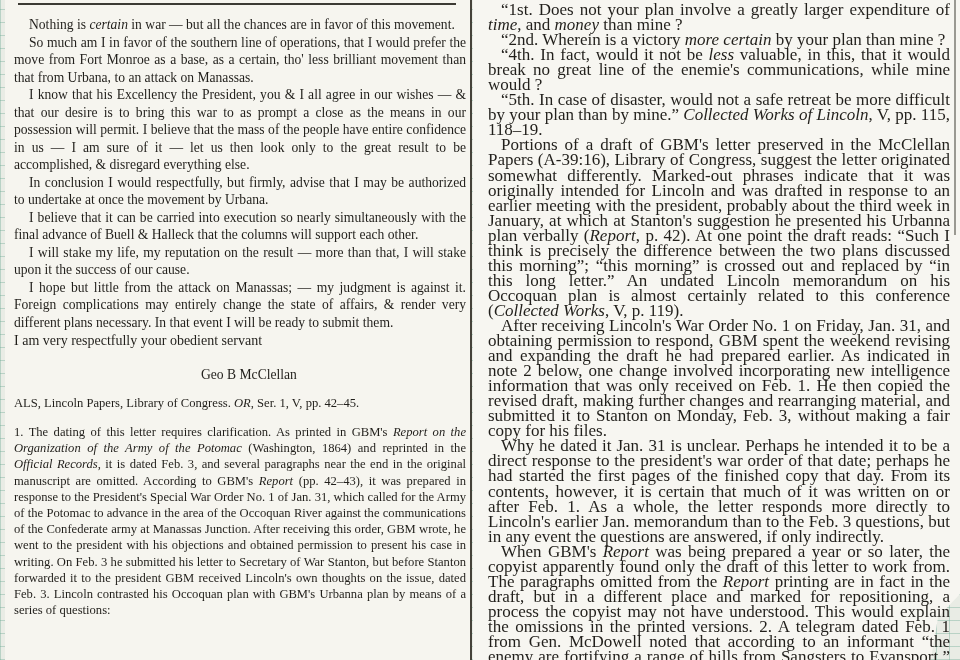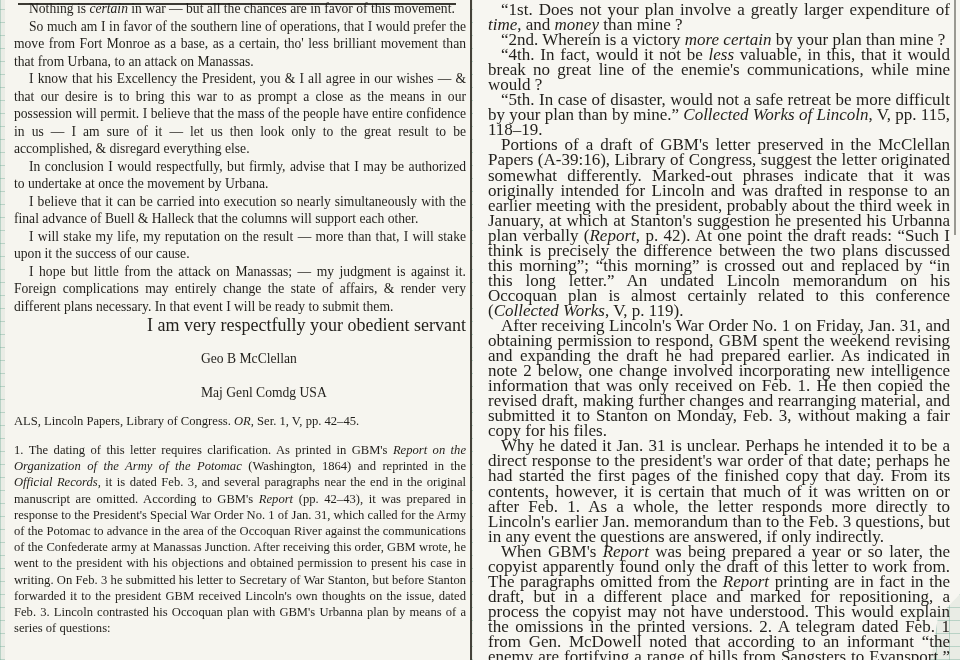--- a/index.html
+++ b/index.html
@@ -21,24 +21,24 @@
   }
   .sheet-right{
     position:absolute;left:473px;top:0;width:487px;height:660px;
     background:#f7f6f1;
     clip-path:polygon(0 0,100% 0,100% 90%,95.5% 93.5%,94% 100%,0 100%);
   }
   .top-edge{position:absolute;left:18px;top:3px;width:438px;height:2px;background:#3c3a34;}
   .gutter-line{position:absolute;left:470px;top:0;width:2px;height:660px;background:#45423a;}
   .right-edge{position:absolute;left:954px;top:0;width:2px;height:235px;background:rgba(62,59,51,.5);}
 
-  .col-left{position:absolute;left:14px;top:0;width:452px;}
+  .col-left{position:absolute;left:14px;top:16px;width:452px;}
   .letter{font-size:13.6px;line-height:17.5px;text-align:justify;}
   .letter p{margin:0;text-indent:15px;}
-  .closing{margin:1px 0 0 0;text-align:right;font-size:18px;line-height:18px;}
+  .closing{margin:1px 0 0 0;text-align:left;font-size:14px;line-height:18px;}
   .sig{margin:16px 0 0 187px;font-size:13.6px;line-height:18px;}
   .source{margin:11px 0 0 0;font-size:12.6px;line-height:16px;}
   .footnote{margin:13px 0 0 0;font-size:12.6px;line-height:16.2px;text-align:justify;}
 
   .col-right{
     position:absolute;left:488px;top:2px;width:462px;
     font-size:17px;line-height:15.05px;text-align:justify;
   }
   .col-right p{margin:0;text-indent:13px;}
 
@@ -60,21 +60,20 @@
       <p><span>Nothing is </span><i>certain</i><span> in war — but all the chances are in favor of this movement.</span></p>
       <p><span>So much am I in favor of the southern line of operations, that I would prefer the move from Fort Monroe as a base, as a certain, tho' less brilliant movement than that from Urbana, to an attack on Manassas.</span></p>
       <p><span>I know that his Excellency the President, you &amp; I all agree in our wishes — &amp; that our desire is to bring this war to as prompt a close as the means in our possession will permit. I believe that the mass of the people have entire confidence in us — I am sure of it — let us then look only to the great result to be accomplished, &amp; disregard everything else.</span></p>
       <p><span>In conclusion I would respectfully, but firmly, advise that I may be authorized to undertake at once the movement by Urbana.</span></p>
       <p><span>I believe that it can be carried into execution so nearly simultaneously with the final advance of Buell &amp; Halleck that the columns will support each other.</span></p>
       <p><span>I will stake my life, my reputation on the result — more than that, I will stake upon it the success of our cause.</span></p>
       <p><span>I hope but little from the attack on Manassas; — my judgment is against it. Foreign complications may entirely change the state of affairs, &amp; render very different plans necessary. In that event I will be ready to submit them.</span></p>
     </div>
   <p class="closing">I am very respectfully your obedient servant</p>
   <p class="sig">Geo B McClellan</p>
-  <p class="sig">Maj Genl Comdg USA</p>
   <p class="source"><span>ALS, Lincoln Papers, Library of Congress. </span><i>OR</i><span>, Ser. 1, V, pp. 42–45.</span></p>
   <p class="footnote"><span>1. The dating of this letter requires clarification. As printed in GBM's </span><i>Report on the Organization of the Army of the Potomac</i><span> (Washington, 1864) and reprinted in the </span><i>Official Records</i><span>, it is dated Feb. 3, and several paragraphs near the end in the original manuscript are omitted. According to GBM's </span><i>Report</i><span> (pp. 42–43), it was prepared in response to the President's Special War Order No. 1 of Jan. 31, which called for the Army of the Potomac to advance in the area of the Occoquan River against the communications of the Confederate army at Manassas Junction. After receiving this order, GBM wrote, he went to the president with his objections and obtained permission to present his case in writing. On Feb. 3 he submitted his letter to Secretary of War Stanton, but before Stanton forwarded it to the president GBM received Lincoln's own thoughts on the issue, dated Feb. 3. Lincoln contrasted his Occoquan plan with GBM's Urbanna plan by means of a series of questions:</span></p>
 </div>
 
 <div class="col-right">
   <div>
       <p><span>“1st. Does not your plan involve a greatly larger expenditure of </span><i>time</i><span>, and </span><i>money</i><span> than mine ?</span></p>
       <p><span>“2nd. Wherein is a victory </span><i>more certain</i><span> by your plan than mine ?</span></p>
       <p><span>“4th. In fact, would it not be </span><i>less</i><span> valuable, in this, that it would break no great line of the enemie's communications, while mine would ?</span></p>
       <p><span>“5th. In case of disaster, would not a safe retreat be more difficult by your plan than by mine.” </span><i>Collected Works of Lincoln</i><span>, V, pp. 115, 118–19.</span></p>

